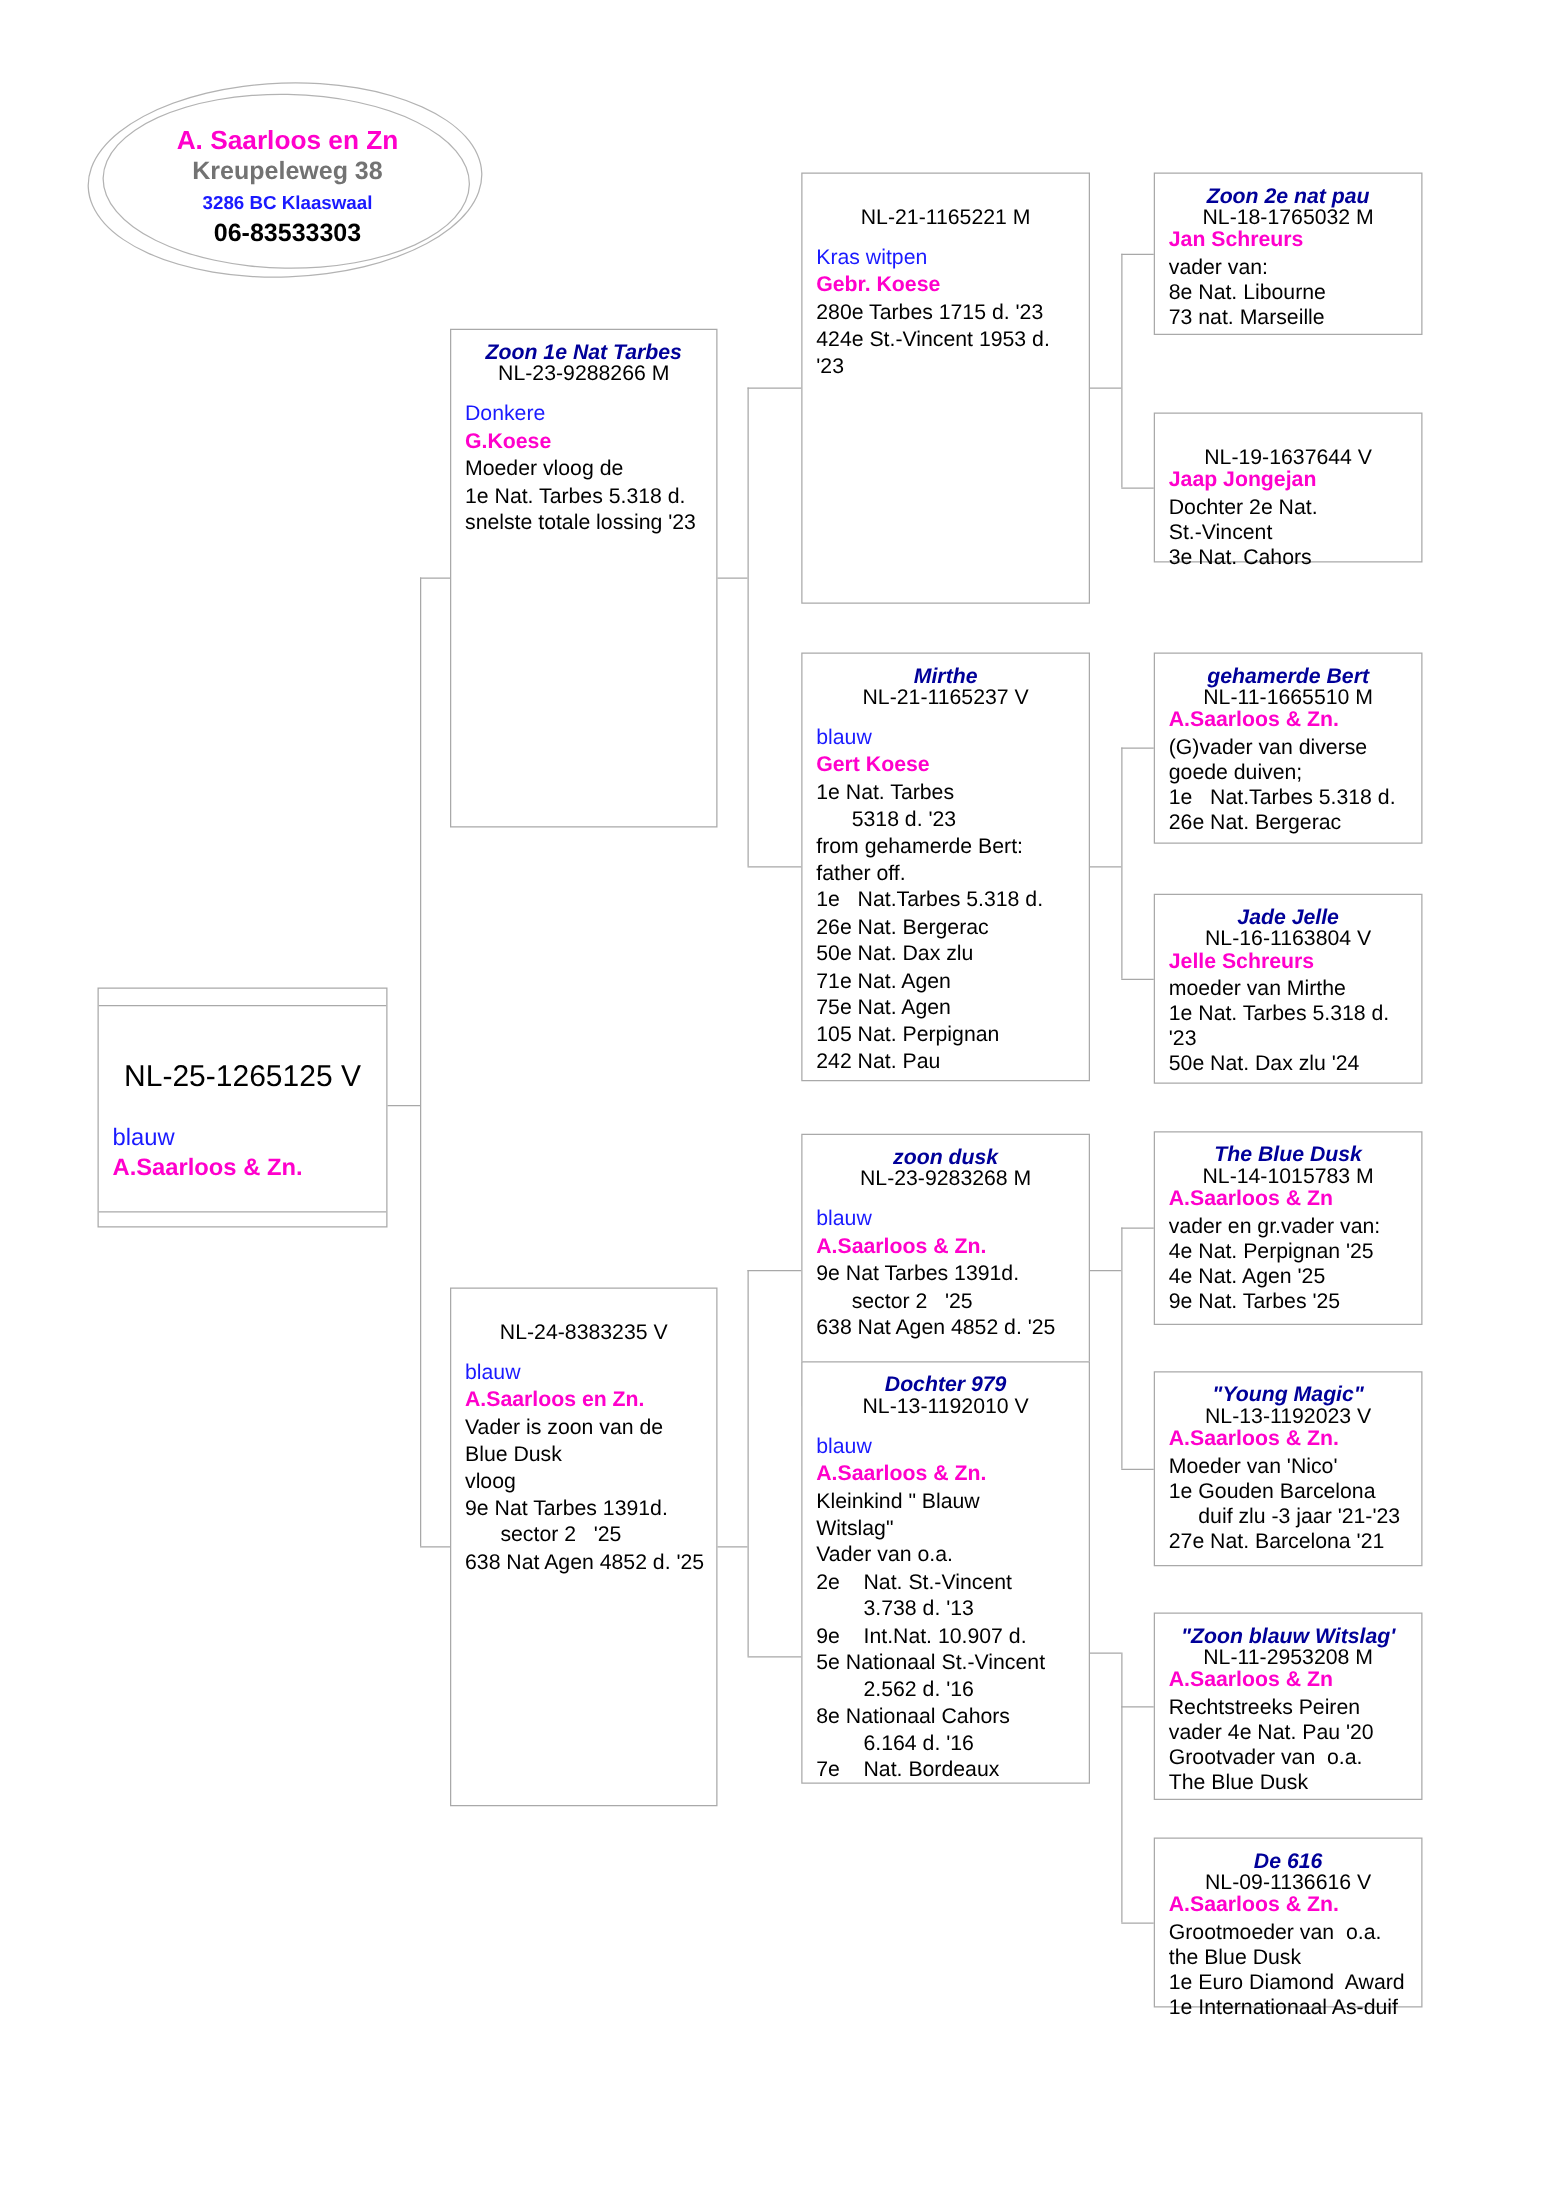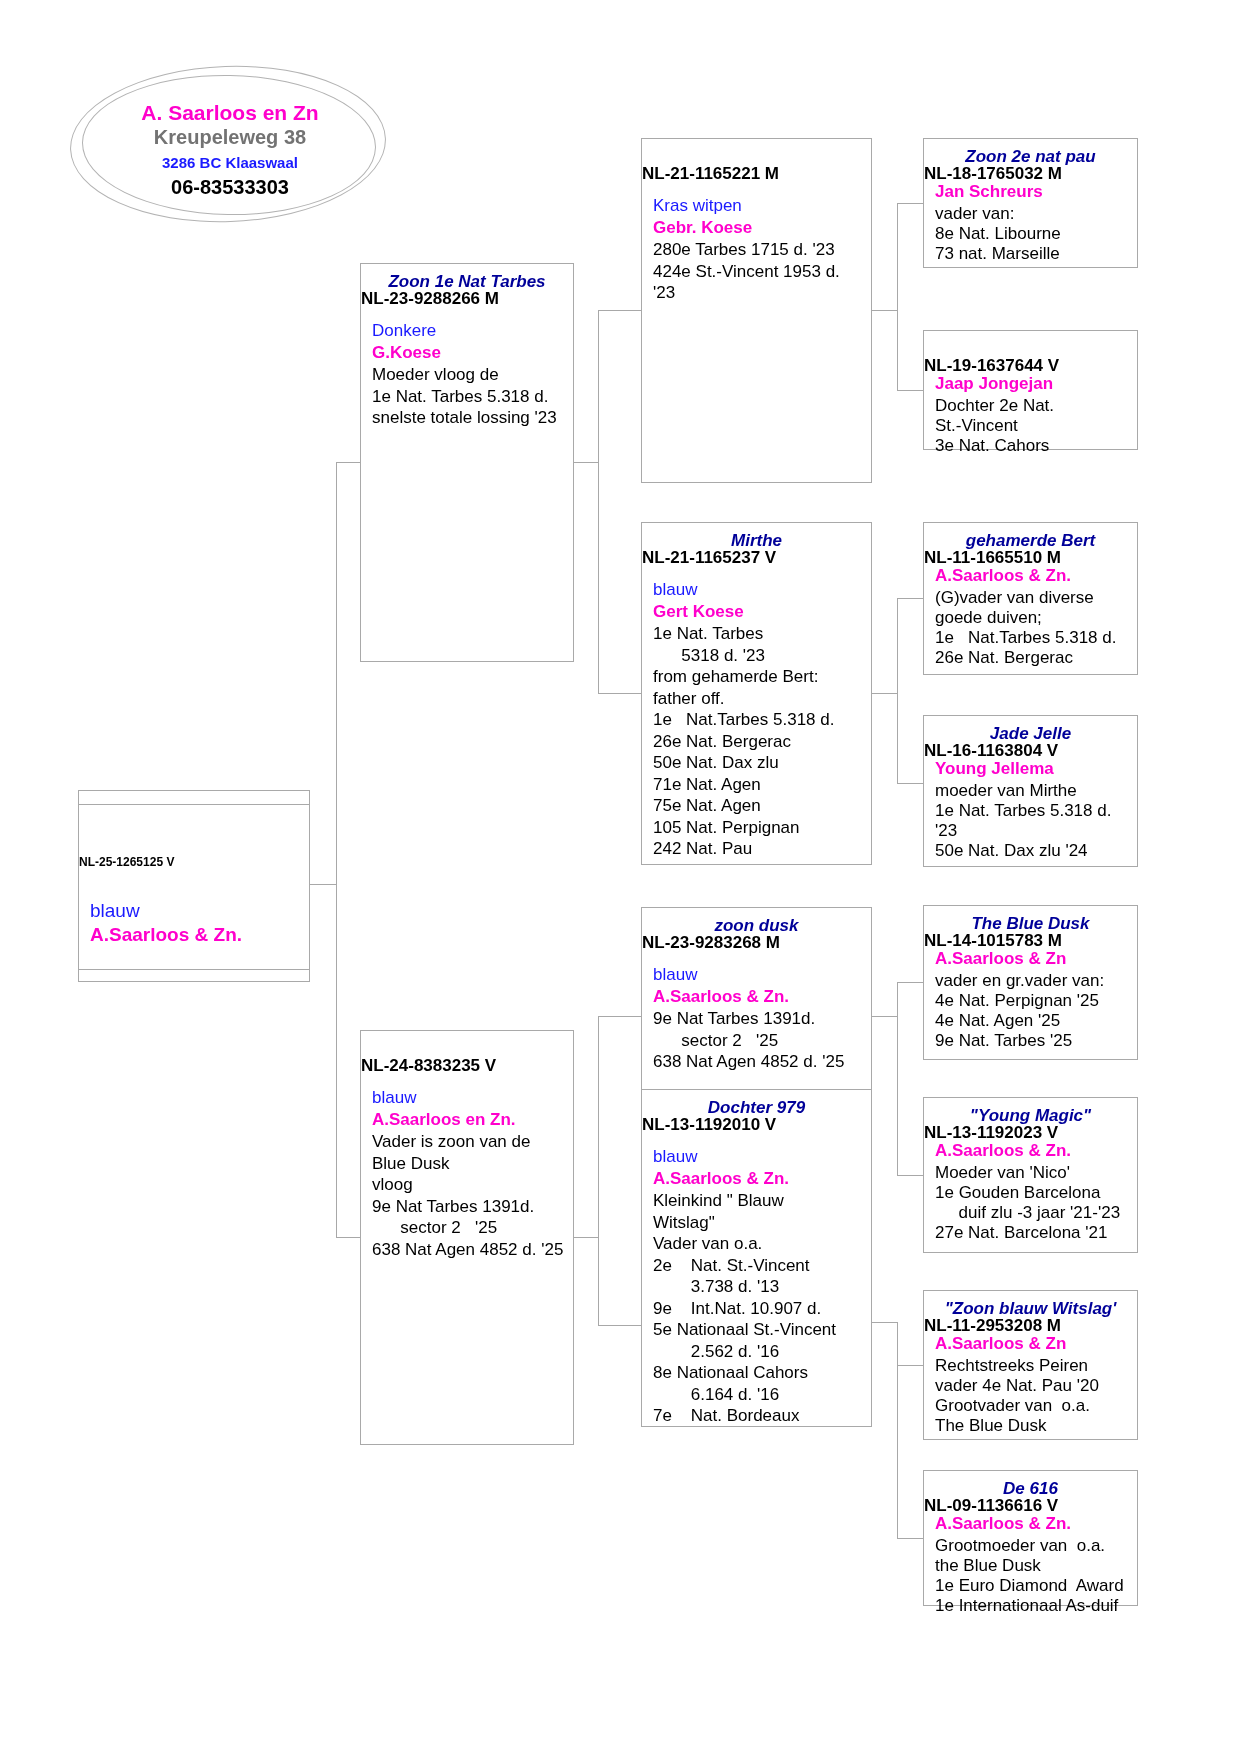--- a/index.html
+++ b/index.html
@@ -15,34 +15,34 @@
   .logo-owner{color:#ff00cc;font-size:21px;}
   .logo-street{color:#737373;font-size:20px;}
   .logo-city{color:#1a1aff;font-size:15px;}
   .logo-phone{color:#000;font-size:20px;}
 
   
   .box{position:absolute;background:#fff;border:1px solid #a9a9a9;
        font-size:17px;box-sizing:border-box;padding:9px 0 0 0;}
   .title{color:#000099;font-weight:bold;font-style:italic;text-align:center;
          height:17px;line-height:17px;white-space:pre;}
-  .ring{font-weight:bold;height:18px;line-height:18px;}
+  .ring{font-weight:normal;text-align:center;height:18px;line-height:18px;}
   .colorline{color:#1a1aff;margin:12px 0 0 11px;line-height:22px;}
   .name{color:#ff00cc;font-weight:bold;margin-left:11px;line-height:22px;}
   .lines{margin-left:11px;}
   .lines .bl{white-space:pre;line-height:21.5px;}
 
   
   .g4 .name{line-height:18px;height:18px;}
   .g4 .lines{margin-top:3px;}
   .g4 .lines .bl{line-height:20px;}
 
   
   .subject-box{padding-top:60px;}
-  .subject-box .ring{font-size:12px;height:22px;line-height:22px;}
+  .subject-box .ring{font-size:24px;height:22px;line-height:22px;}
   .subject-box .colorline{margin-top:26px;font-size:19px;line-height:24px;}
   .subject-box .name{font-size:19px;line-height:24px;}
   .strip{position:absolute;left:0;width:100%;height:1px;background:#a9a9a9;}
 
   
   .cl{position:absolute;background:#a8a8a8;}
 </style>
 </head>
 <body>
 
@@ -186,21 +186,21 @@
         <div class="bl">(G)vader van diverse</div>
         <div class="bl">goede duiven;</div>
         <div class="bl">1e   Nat.Tarbes 5.318 d.</div>
         <div class="bl">26e Nat. Bergerac</div>
       </div>
   </div>
 
   <div class="box g4" style="left:923px;top:715px;width:215px;height:152px">
     <div class="title">Jade Jelle</div>
     <div class="ring">NL-16-1163804 V</div>
-    <div class="name">Young Jellema</div>
+    <div class="name">Jelle Schreurs</div>
     <div class="lines">
         <div class="bl">moeder van Mirthe</div>
         <div class="bl">1e Nat. Tarbes 5.318 d.</div>
         <div class="bl">'23</div>
         <div class="bl">50e Nat. Dax zlu '24</div>
       </div>
   </div>
 
   <div class="box g4" style="left:923px;top:905px;width:215px;height:155px">
     <div class="title">The Blue Dusk</div>

